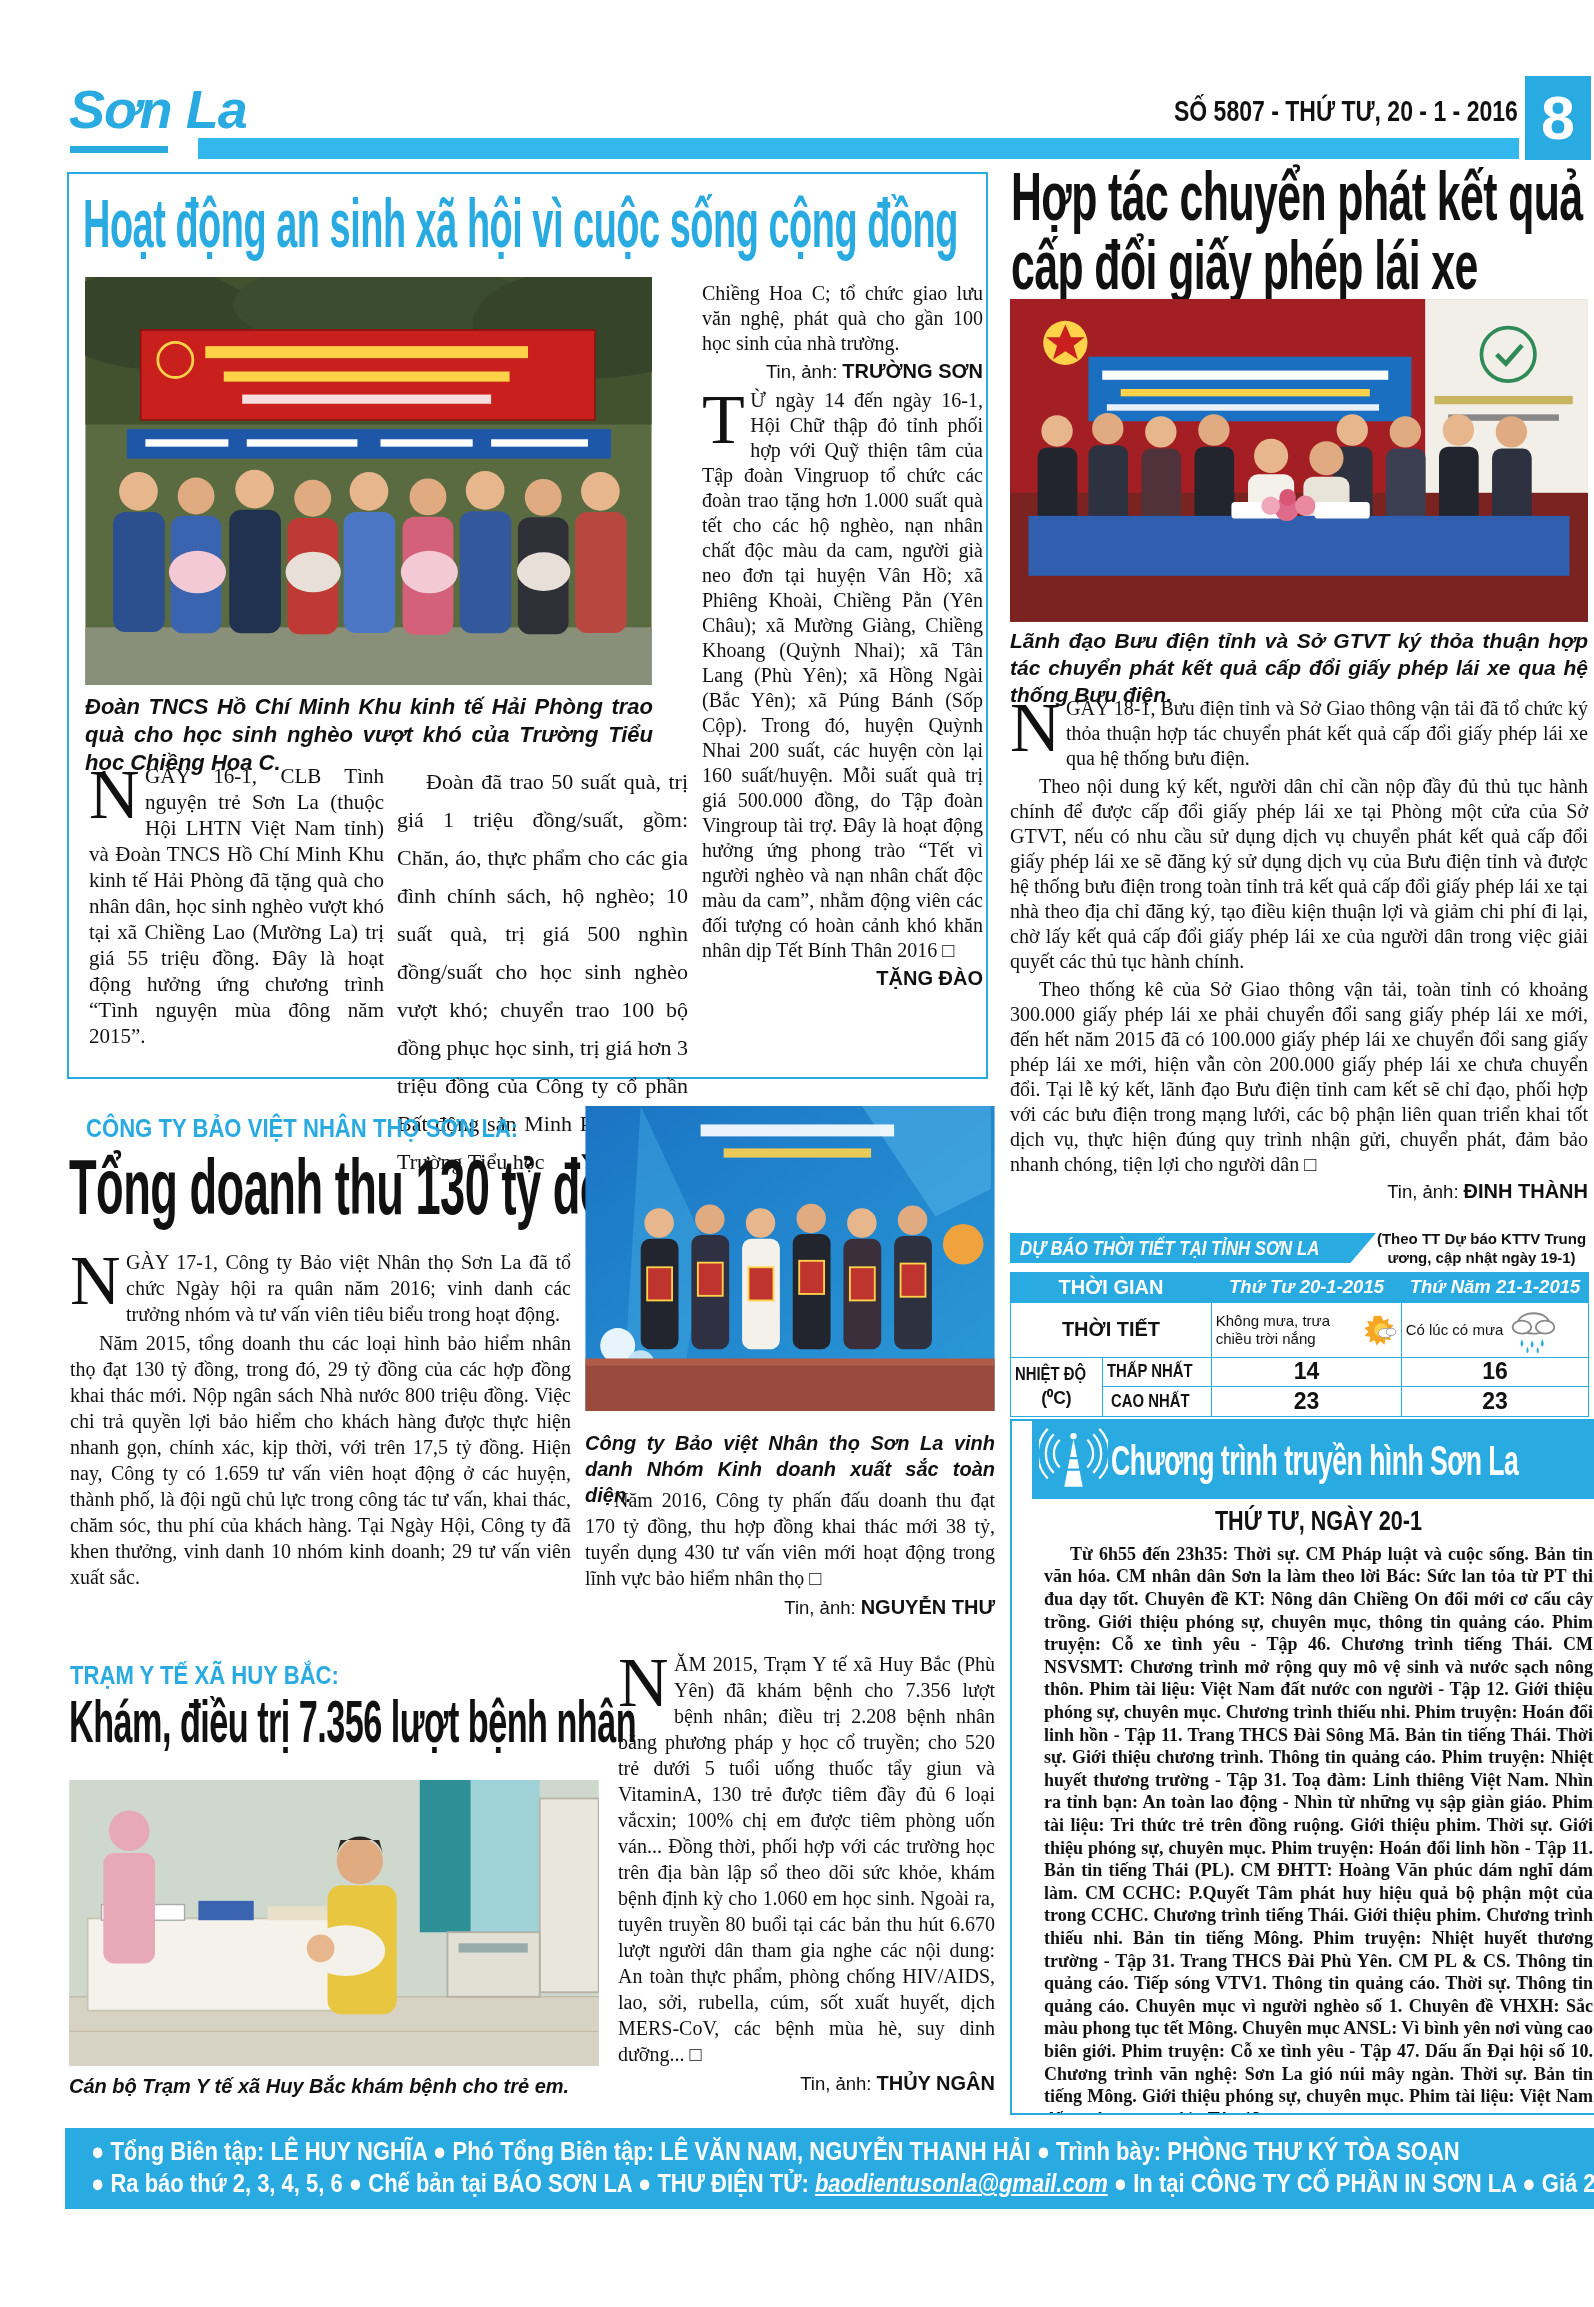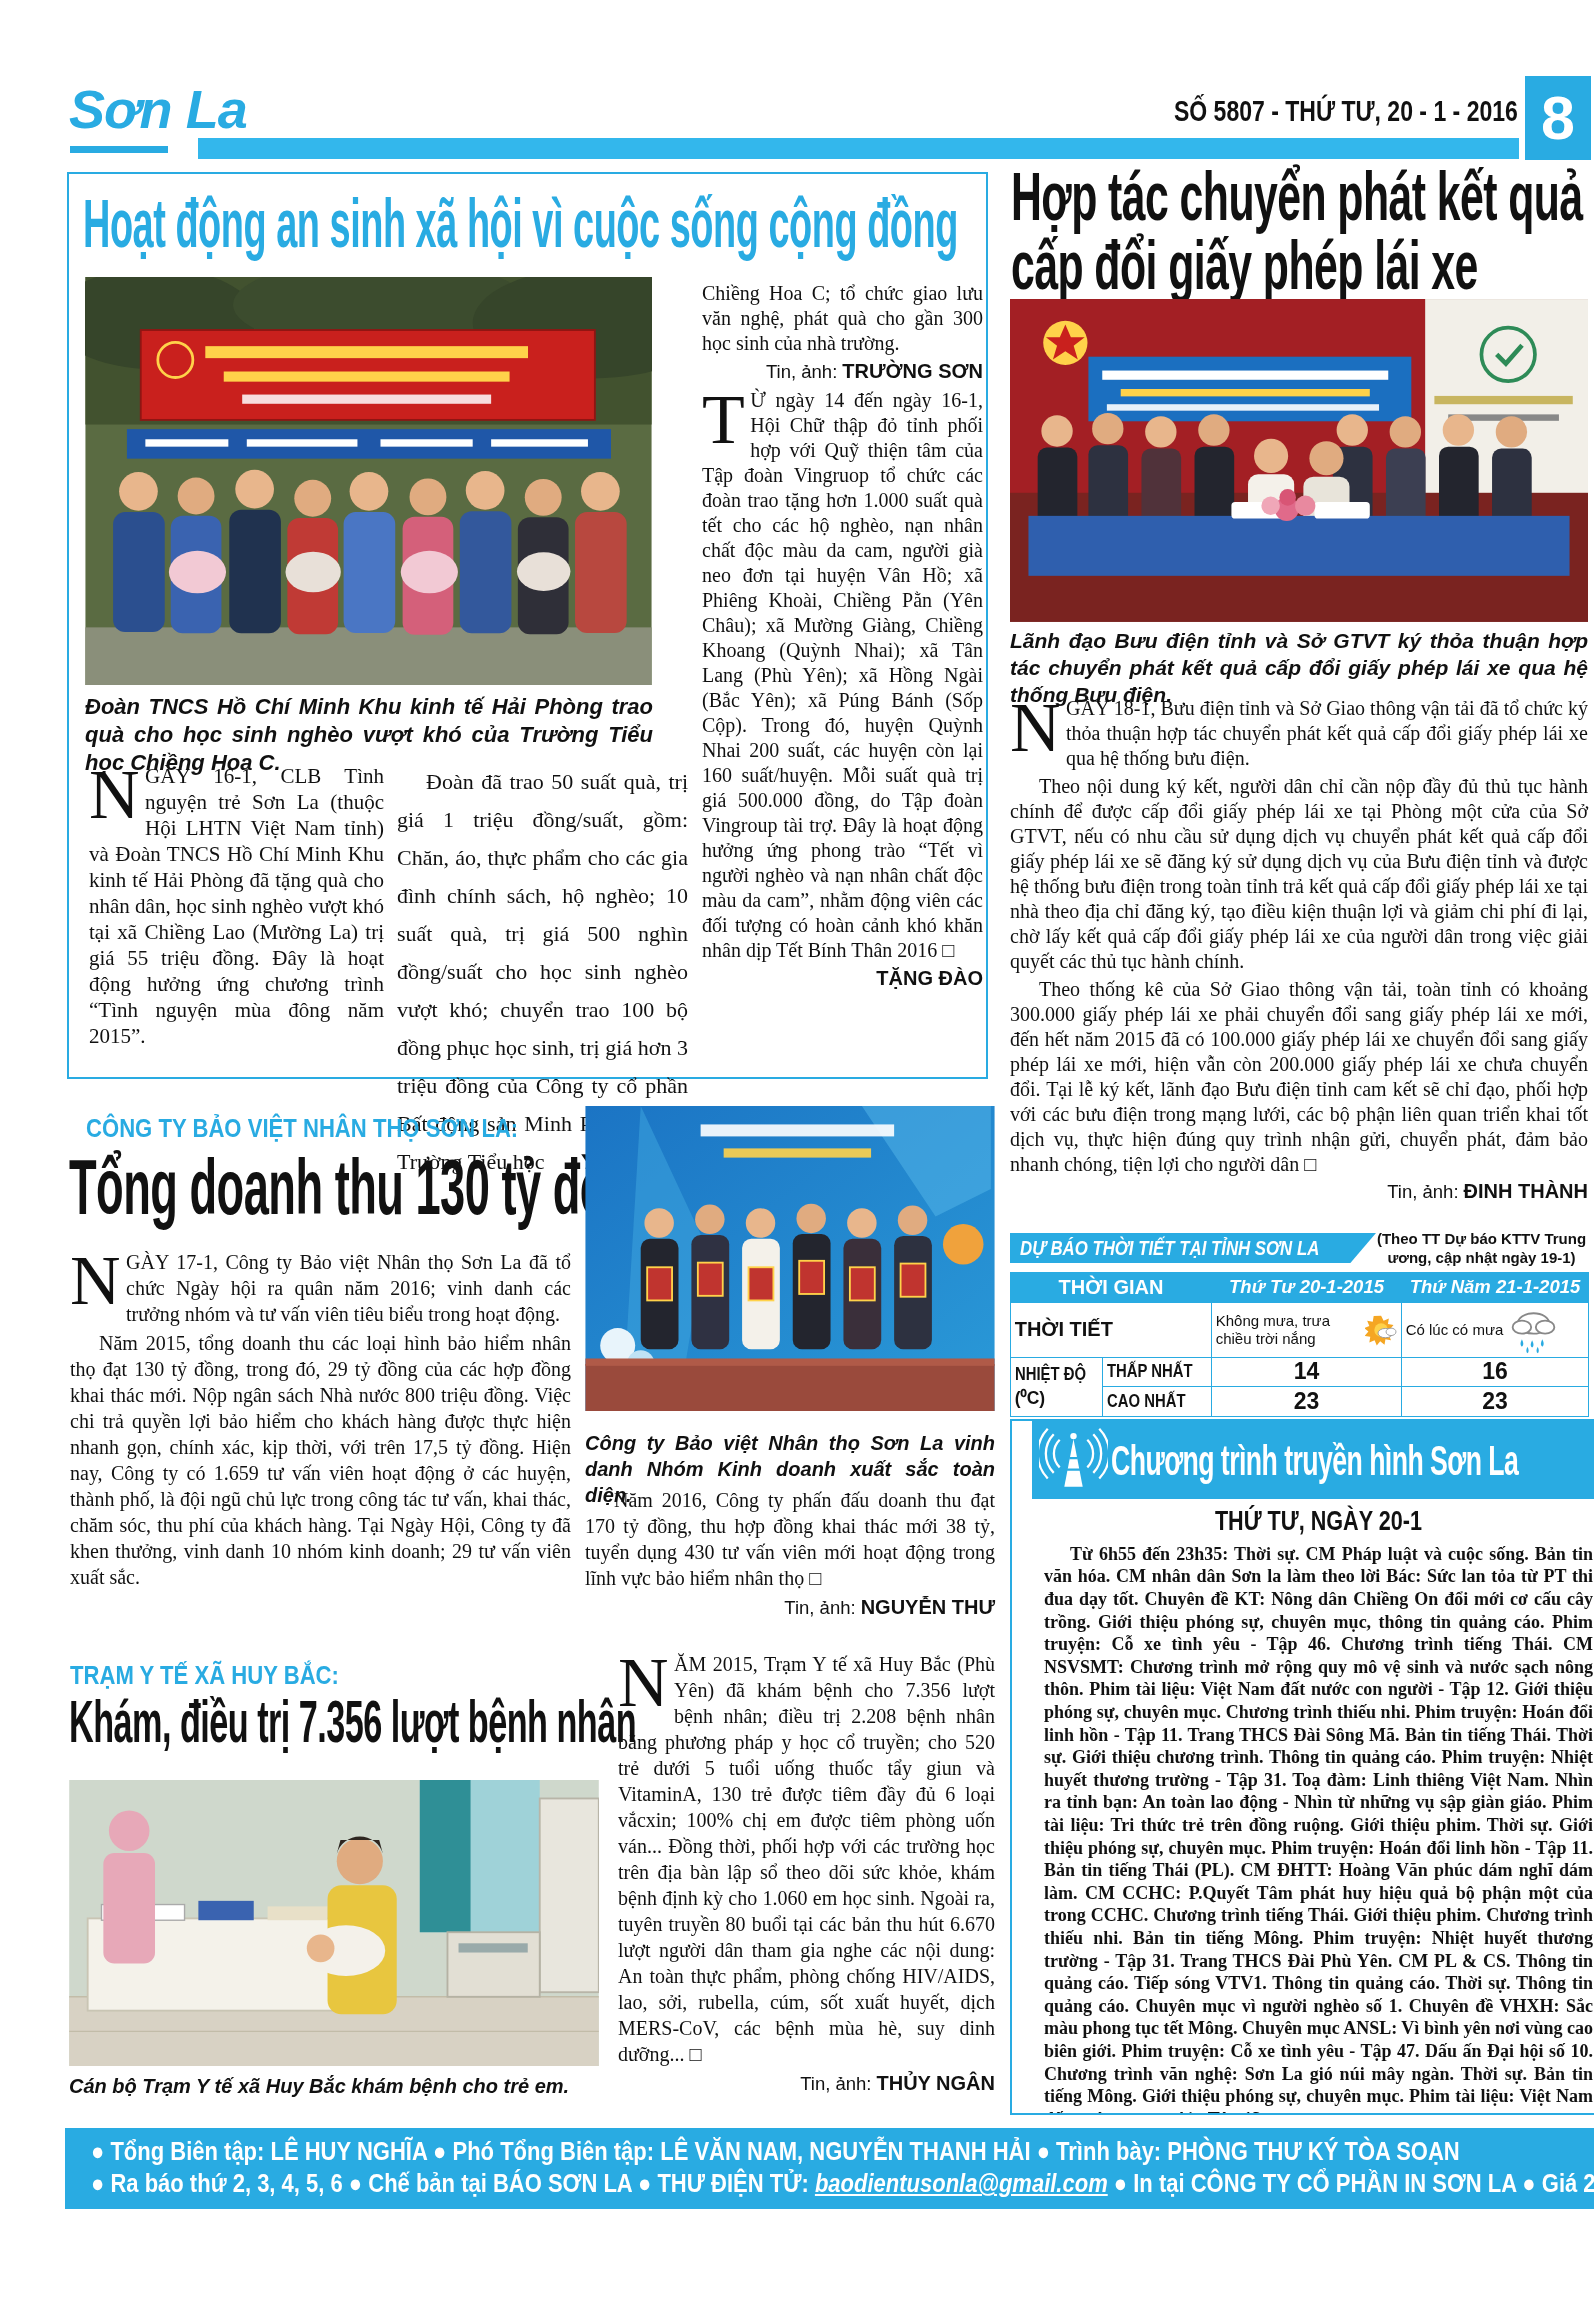--- a/index.html
+++ b/index.html
@@ -29,21 +29,21 @@
   
   .wx-tab{background:#29abe2;color:#fff;height:30px;clip-path:polygon(0 0,100% 0,93% 100%,0 100%);
           display:flex;align-items:center;padding-left:10px;}
   .wx-tab span{font-size:21px;font-weight:bold;font-style:italic;}
   .wx-note{font-size:15px;font-weight:bold;line-height:1.25;text-align:center;}
   table.wx{border-collapse:collapse;width:578px;table-layout:fixed;}
   table.wx td{border:1.4px solid #29abe2;vertical-align:middle;padding:0.9px 3.7px;}
   .wx-head td{background:#29abe2;color:#fff;text-align:center;}
   .wx-h1{font-size:20px;font-weight:bold;}
   .wx-h2{font-size:18.5px;font-weight:bold;font-style:italic;}
-  .wx-lab{font-size:20px;font-weight:bold;}
+  .wx-lab{font-size:20px;font-weight:bold;text-align:center;}
   .wx-desc{font-size:15px;line-height:1.2;}
   .wx-num{font-size:23px;font-weight:bold;text-align:center;}
   
   .tv-box{border:2.8px solid #29abe2;}
   .tv-head{background:#29abe2;height:78px;display:flex;align-items:center;}
   .tv-title{color:#fff;font-size:43px;font-weight:bold;letter-spacing:-0.9px;}
   .tv-date{text-align:center;font-size:27px;font-weight:bold;margin-top:7.4px;}
   .tv-listing{font-size:18px;font-weight:bold;line-height:22.6px;text-align:justify;text-indent:26px;margin:5.5px 12px;}
   
   .footer{background:#29abe2;color:#fff;padding:7.4px 0 0 26px;}
@@ -127,21 +127,21 @@
   </svg>
   <div class="abs caption sans" style="left:85px;top:693px;width:568px;font-size:22px;line-height:1.28;">Đoàn TNCS Hồ Chí Minh Khu kinh tế Hải Phòng trao quà cho học sinh nghèo vượt khó của Trường Tiểu học Chiềng Hoa C.</div>
 
   <div class="abs bodytxt" style="left:89px;top:763px;width:295px;font-size:21px;line-height:26px;">
     <p><span class="dropcap">N</span><span>GÀY 16-1, CLB Tình nguyện trẻ Sơn La (thuộc Hội LHTN Việt Nam tỉnh) và Đoàn TNCS Hồ Chí Minh Khu kinh tế Hải Phòng đã tặng quà cho nhân dân, học sinh nghèo vượt khó tại xã Chiềng Lao (Mường La) trị giá 55 triệu đồng. Đây là hoạt động hưởng ứng chương trình “Tình nguyện mùa đông năm 2015”.</span></p>
   </div>
   <div class="abs bodytxt" style="left:397px;top:763px;width:291px;font-size:22px;line-height:38px;">
     <p class="ind">Đoàn đã trao 50 suất quà, trị giá 1 triệu đồng/suất, gồm: Chăn, áo, thực phẩm cho các gia đình chính sách, hộ nghèo; 10 suất quà, trị giá 500 nghìn đồng/suất cho học sinh nghèo vượt khó; chuyển trao 100 bộ đồng phục học sinh, trị giá hơn 3 triệu đồng của Công ty cổ phần Bất động sản Minh Phương cho Trường Tiểu học</p>
   </div>
   <div class="abs bodytxt" style="left:702px;top:281px;width:281px;font-size:20px;line-height:25px;">
-    <p>Chiềng Hoa C; tổ chức giao lưu văn nghệ, phát quà cho gần 300 học sinh của nhà trường.</p>
+    <p>Chiềng Hoa C; tổ chức giao lưu văn nghệ, phát quà cho gần 100 học sinh của nhà trường.</p>
     <div class="byline"><span class="byl">Tin, ảnh:</span> <span class="byn">TRƯỜNG SƠN</span></div>
     <p style="margin-top:4.6px;"><span class="dropcap">T</span><span>Ừ ngày 14 đến ngày 16-1, Hội Chữ thập đỏ tỉnh phối hợp với Quỹ thiện tâm của Tập đoàn Vingruop tổ chức các đoàn trao tặng hơn 1.000 suất quà tết cho các hộ nghèo, nạn nhân chất độc màu da cam, người già neo đơn tại huyện Vân Hồ; xã Phiêng Khoài, Chiềng Pằn (Yên Châu); xã Mường Giàng, Chiềng Khoang (Quỳnh Nhai); xã Tân Lang (Phù Yên); xã Hồng Ngài (Bắc Yên); xã Púng Bánh (Sốp Cộp). Trong đó, huyện Quỳnh Nhai 200 suất, các huyện còn lại 160 suất/huyện. Mỗi suất quà trị giá 500.000 đồng, do Tập đoàn Vingroup tài trợ. Đây là hoạt động hưởng ứng phong trào “Tết vì người nghèo và nạn nhân chất độc màu da cam”, nhằm động viên các đối tượng có hoàn cảnh khó khăn nhân dịp Tết Bính Thân 2016 □</span></p>
     <div class="byline"><span class="byn">TẶNG ĐÀO</span></div>
   </div>
 
   <div class="abs hl sans" style="left:1011px;top:162px;font-size:69px;line-height:69px;">
     <span class="cond sx62">Hợp tác chuyển phát kết quả</span><br>
     <span class="cond sx62">cấp đổi giấy phép lái xe</span>
   </div>
 

